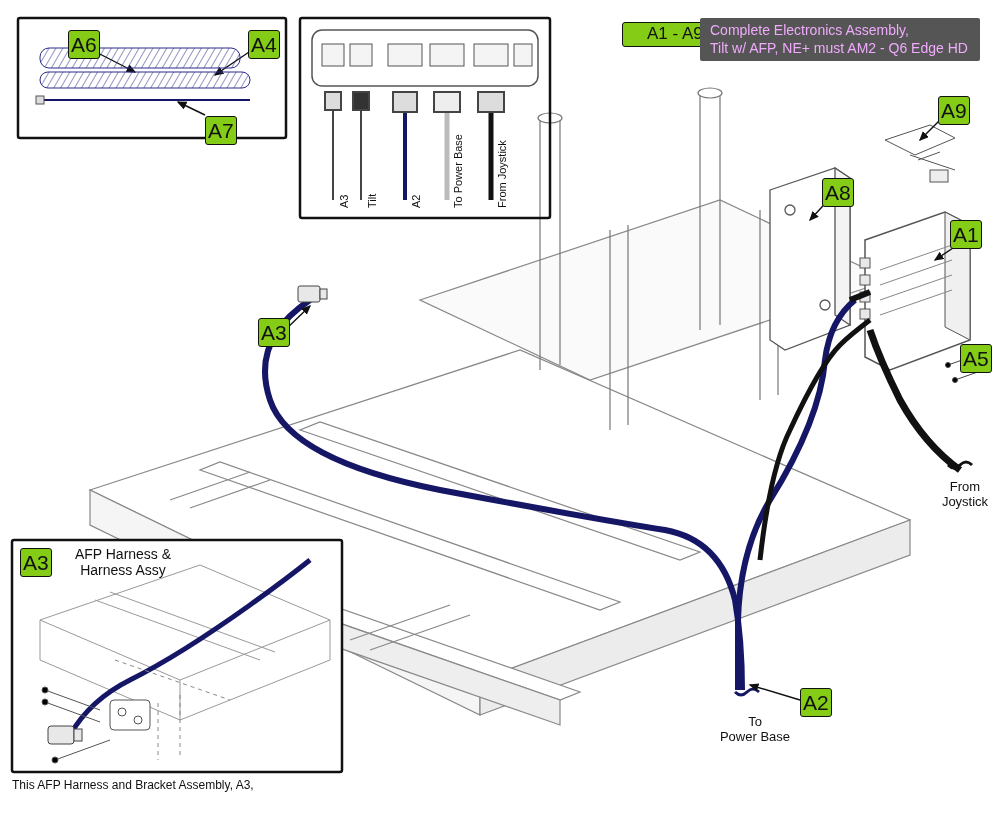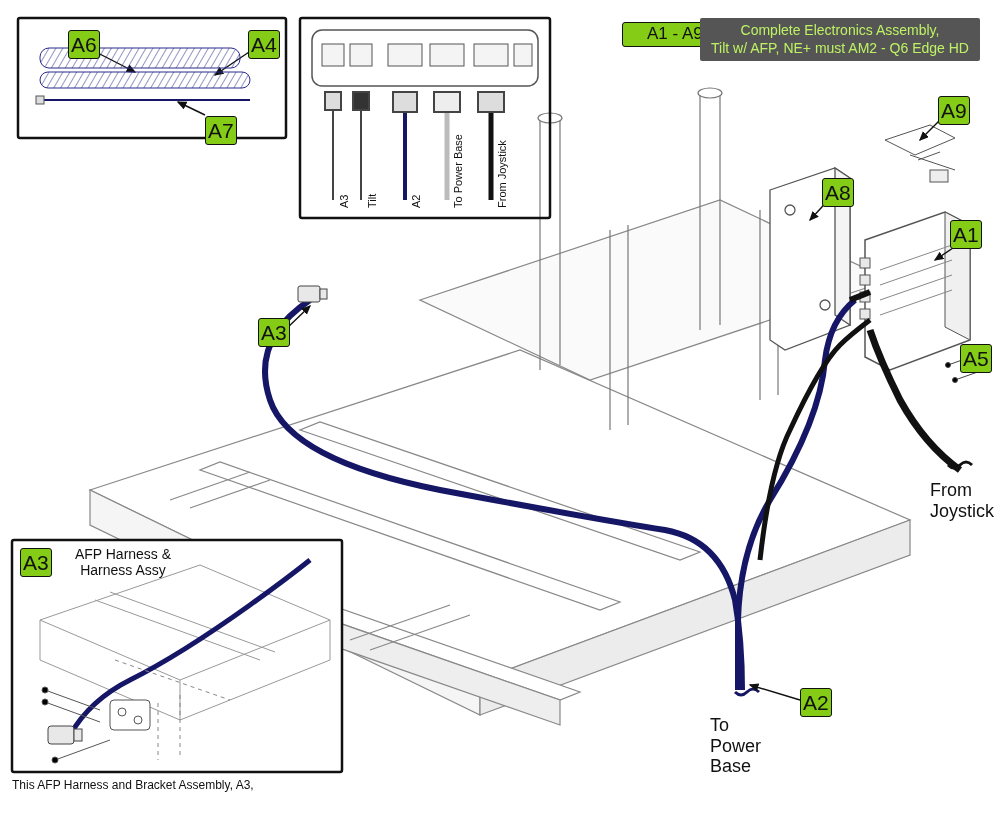--- a/index.html
+++ b/index.html
@@ -1,22 +1,22 @@
 <!DOCTYPE html>
 <html><head>
 <meta charset="utf-8">
 <style>
   html,body{margin:0;padding:0;width:1000px;height:832px;font-family:Arial,Helvetica,sans-serif;overflow:hidden;background:#fff;color:#111}
   svg{position:absolute;left:0;top:0}
   .callout-box{position:absolute;background:#84cc16;border:1.5px solid #111;border-radius:3px;padding:2px 2px;font-size:21px;line-height:1.1;text-align:center;display:flex;align-items:center;justify-content:center}
-  .title-box{position:absolute;background:#555;color:#bef264;font-size:14px;padding:4px 10px;border-radius:2px;text-align:center;line-height:1.25;width:260px}
+  .title-box{position:absolute;background:#555;color:#f0abfc;font-size:14px;padding:4px 10px;border-radius:2px;text-align:left;line-height:1.25;width:260px}
   .range-box{position:absolute;background:#84cc16;border:1.5px solid #111;border-radius:3px;padding:2px 24px;font-size:17px;line-height:1.1}
   .noteframe-label{position:absolute;font-size:14px;text-align:center;line-height:1.15}
   .vertical-label{position:absolute;font-size:11px;transform:rotate(-90deg);transform-origin:left top;white-space:nowrap}
-  .small-label{position:absolute;font-size:18px;line-height:1.15;}
+  .small-label{position:absolute;font-size:13px;line-height:1.15;text-align:center}
   .footnote{position:absolute;font-size:12px;text-align:left;line-height:1.25;width:330px}
 </style>
 </head>
 <body>
 
 <svg width="1000" height="832">
   <defs>
     <marker id="arrow" markerWidth="10" markerHeight="10" refX="6" refY="3" orient="auto">
       <path d="M0,0 L7,3 L0,6 Z" fill="#111"></path>
     </marker>

